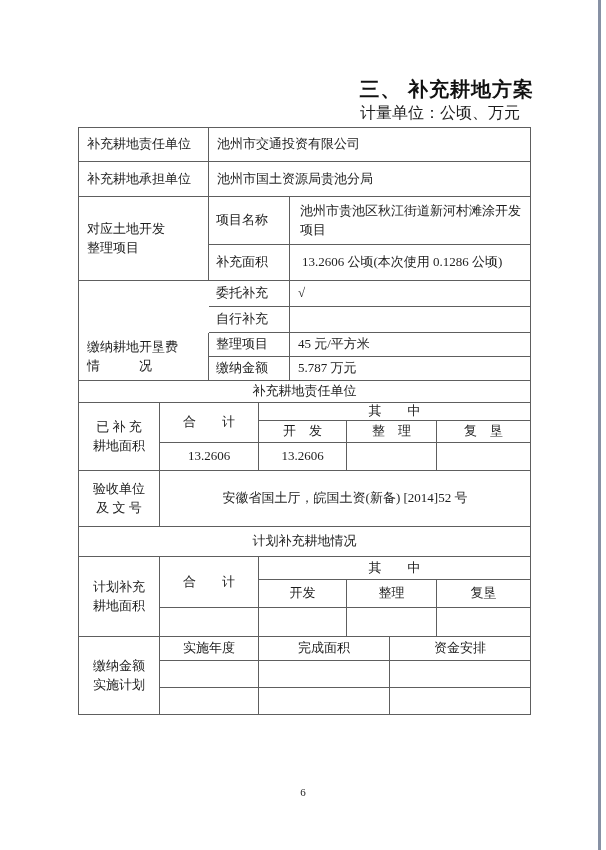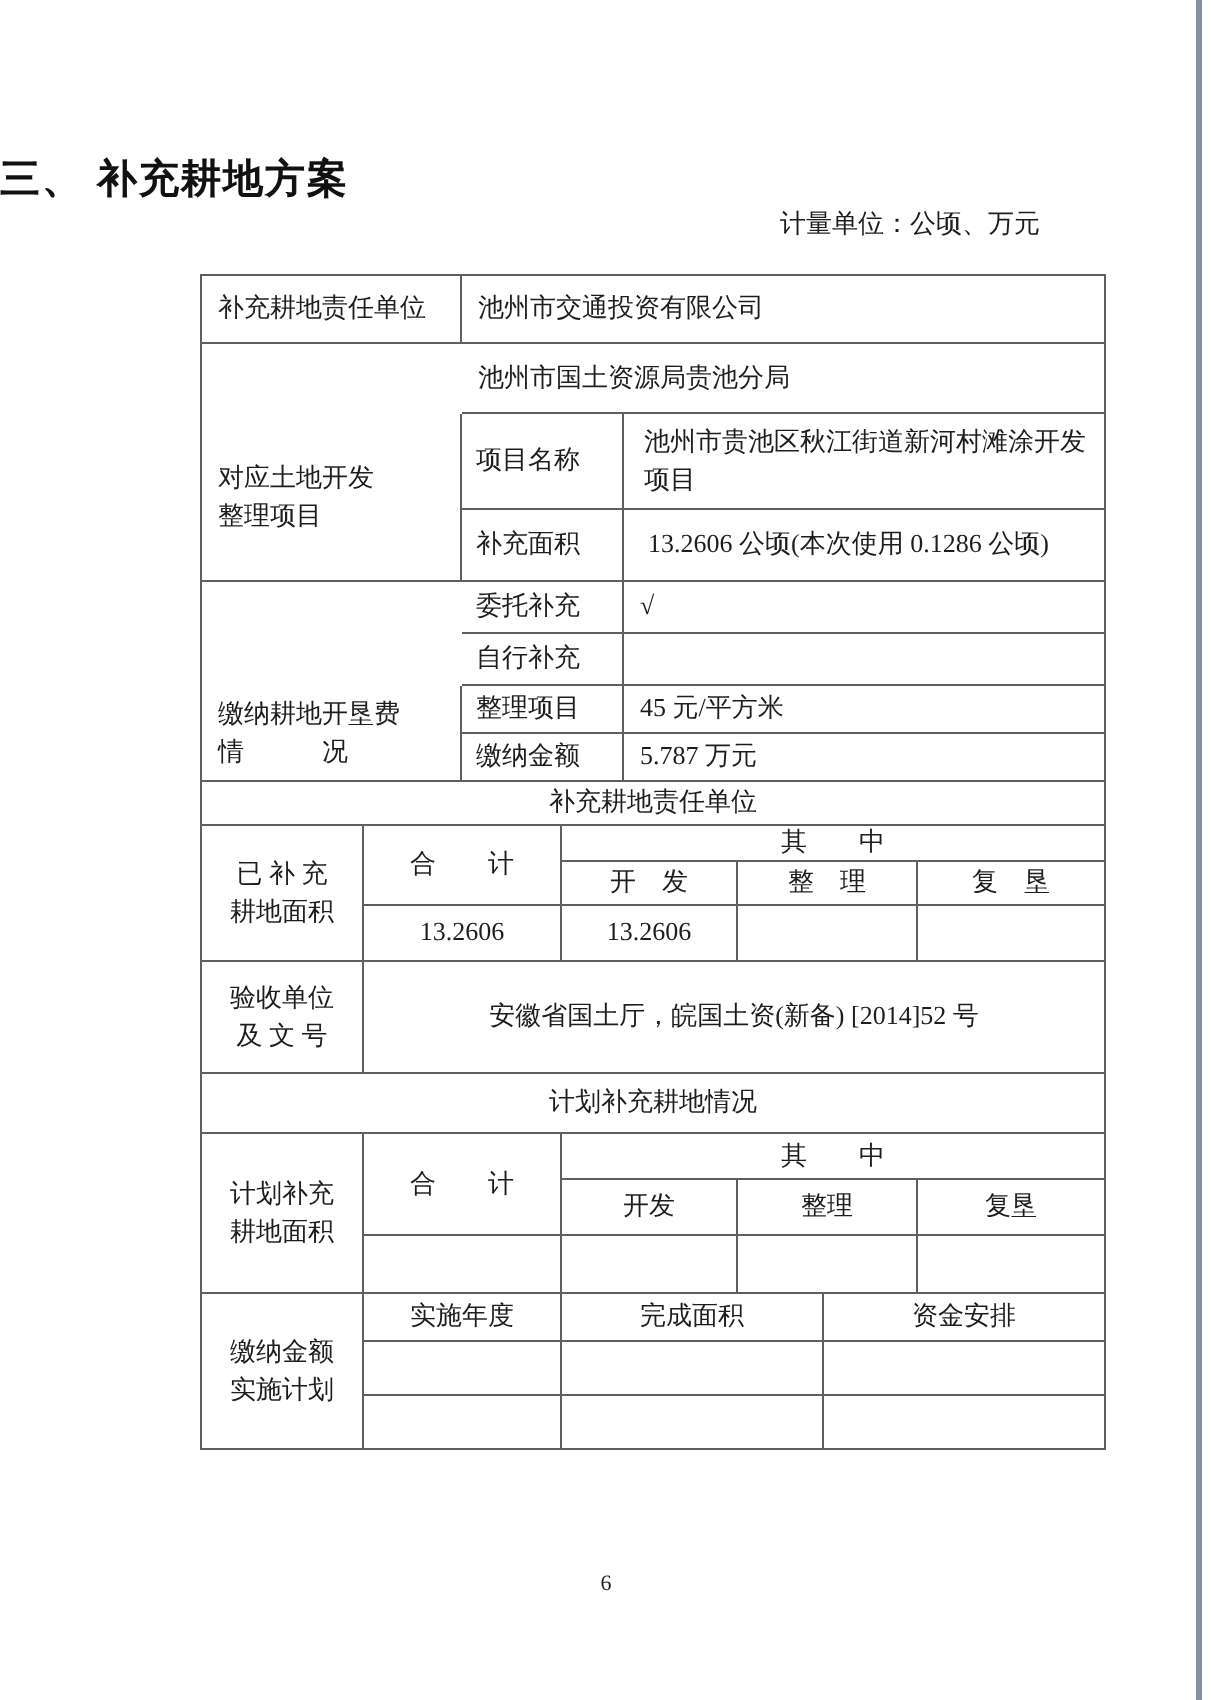--- a/index.html
+++ b/index.html
@@ -13,38 +13,37 @@
   .page {
     position: relative;
     width: 606px; height: 850px;
     background: #ffffff;
     color: var(--text);
     font-family: "Liberation Serif", "DejaVu Serif", serif;
     font-size: 13px;
   }
   .doc-title {
     position: absolute; top: 76px; left: 0; width: 534px;
-    text-align: left;
+    text-align: right;
     font-family: "Liberation Sans", "DejaVu Sans", sans-serif;
     font-weight: 700; font-size: 20px; letter-spacing: 1px;
     color: #111;
   }
   .unit-note {
     position: absolute; top: 103px; left: 82px; width: 452px;
     text-align: right; padding-right: 14px;
-    font-size: 13px;
+    font-size: 16px;
   }
   .doc-table {
-    position: absolute; left: 100px; top: 127px;
+    position: absolute; left: 78px; top: 127px;
     display: grid;
     grid-template-columns: 81px 49px 50px 31px 57px 43px 47px 94px;
     grid-template-rows: 34px 35px 48px 36px 26px 26px 24px 24px 22px 18px 22px 28px 56px 30px 23px 28px 29px 24px 27px 27px;
     border-top: 1px solid var(--border);
     border-left: 1px solid var(--border);
-    margin-top: 10px;
   }
   .cell {
     border-right: 1px solid var(--border);
     border-bottom: 1px solid var(--border);
     display: flex; align-items: center;
     overflow: hidden;
     line-height: 1.45;
   }
   .left   { justify-content: flex-start; padding-left: 8px; padding-right: 4px; text-align: left; }
   .key    { justify-content: flex-start; padding-left: 7px; text-align: left; }
@@ -68,20 +67,21 @@
 <div class="page">
 
   <div class="doc-title">三、 补充耕地方案</div>
   <div class="unit-note">计量单位：公顷、万元</div>
 
   <div class="doc-table">
 
     <div class="cell left" style="grid-column:1/3;grid-row:1">补充耕地责任单位</div>
     <div class="cell left" style="grid-column:3/9;grid-row:1">池州市交通投资有限公司</div>
 
+    <div class="cell left" style="grid-column:1/3;grid-row:2">补充耕地承担单位</div>
     <div class="cell left" style="grid-column:3/9;grid-row:2">池州市国土资源局贵池分局</div>
 
     <div class="cell left pre" style="grid-column:1/3;grid-row:3/5">对应土地开发
 整理项目</div>
     <div class="cell key" style="grid-column:3/5;grid-row:3">项目名称</div>
     <div class="cell left wrapval" style="grid-column:5/9;grid-row:3">池州市贵池区秋江街道新河村滩涂开发项目</div>
     <div class="cell key" style="grid-column:3/5;grid-row:4">补充面积</div>
     <div class="cell left indent" style="grid-column:5/9;grid-row:4">13.2606 公顷(本次使用 0.1286 公顷)</div>
 
     <div class="cell key" style="grid-column:3/5;grid-row:5">委托补充</div>

